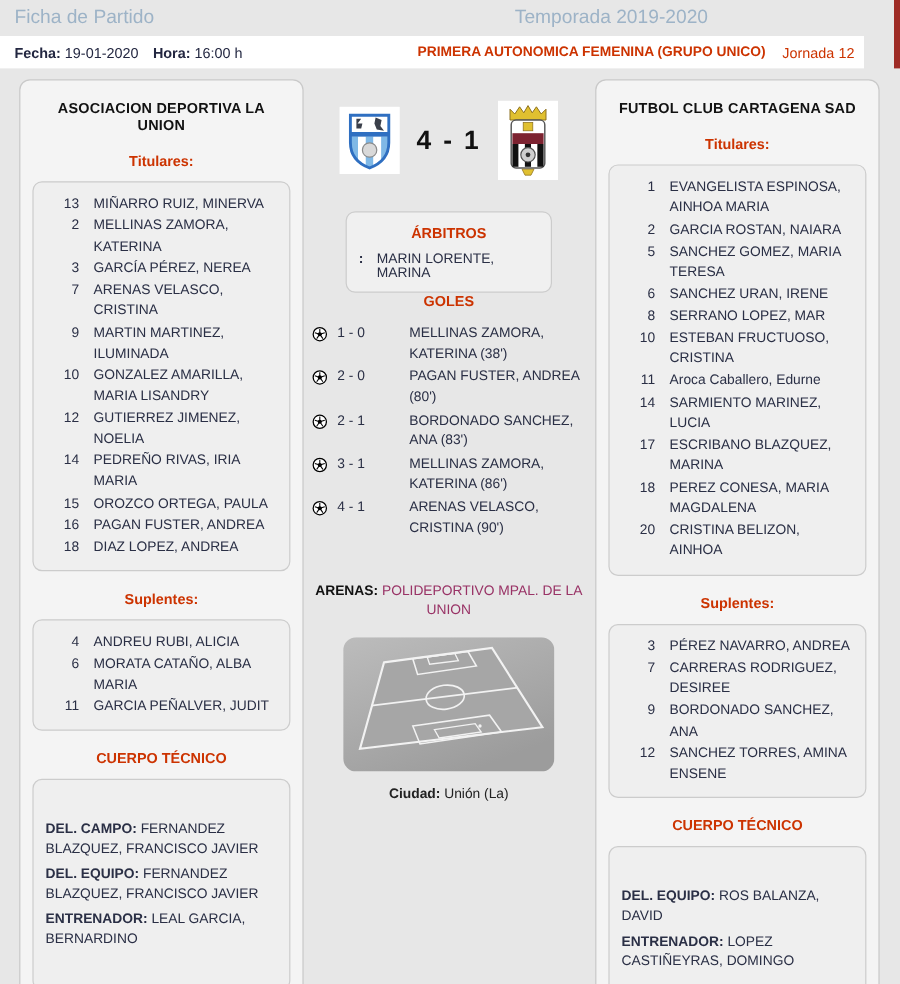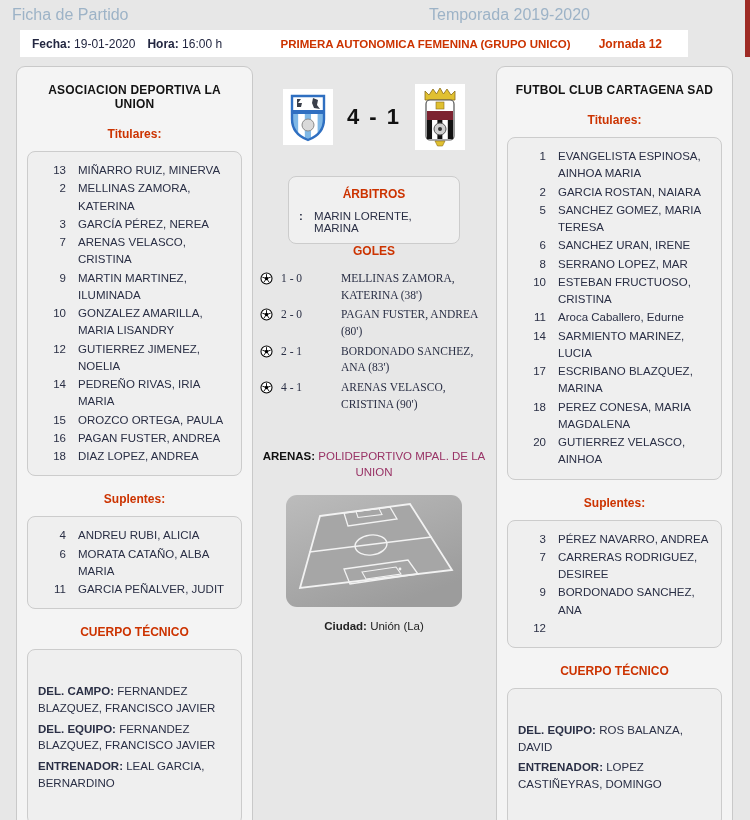--- a/index.html
+++ b/index.html
@@ -4,26 +4,26 @@
 <style>
   * { margin:0; padding:0; box-sizing:border-box; }
   html,body { width:750px; height:820px; }
   body { font-family:"Liberation Sans", sans-serif; background:#e7e7e7; overflow:hidden; }
   #page { position:relative; width:750px; height:820px; background:#e7e7e7; overflow:hidden; }
 
   
   .topbar { position:absolute; top:0; left:0; width:604px; height:30px; display:flex; align-items:center; }
   .topbar .app-title { padding-left:12px; font-size:16px; color:#9db3c7; }
   .topbar .season { margin-left:auto; padding-right:14px; font-size:16px; color:#9db3c7; }
-  .infobar { position:absolute; top:30px; left:0; width:668px; height:27px; background:#ffffff; display:flex; align-items:center; font-size:12px; color:#232741;margin-left:20px; }
+  .infobar { position:absolute; top:30px; left:0; width:720px; height:27px; background:#ffffff; display:flex; align-items:center; font-size:12px; color:#232741; }
   .infobar .pair { padding-left:12px; }
   .infobar .lbl { font-weight:bold; }
-  .infobar .right-group { margin-left:auto; display:flex; gap:28px; padding-right:26px; align-items:center; }
+  .infobar .right-group { margin-left:auto; display:flex; gap:14px; padding-right:8px; align-items:center; }
   .competition { color:#cc3300; font-weight:bold; font-size:11.5px; }
-  .jornada { color:#cc3300; font-weight:bold; font-size:12px; }
+  .jornada { color:#cc3300; font-weight:normal; font-size:12px; }
   .red-edge { position:absolute; top:0; right:0; width:5px; height:57px; background:#9e2b25; }
 
   
   .team-col { position:absolute; top:66px; width:237px; height:770px; background:#f4f4f4; border:1px solid #c9c9c9; border-radius:9px; padding:0 10px; }
   #col-home { left:16px; }
   #col-away { left:496px; }
   .team-name { margin-top:16px; text-align:center; font-size:12px; font-weight:bold; color:#121212; letter-spacing:.2px; }
   .sec-head { margin:16px 0 10px; text-align:center; font-size:12px; font-weight:bold; color:#cc3300; }
   .inner-box { background:#efefef; border:1px solid #cccccc; border-radius:8px; padding:9px 8px 9px 12px; }
   .p-row { display:flex; align-items:flex-start; font-size:11.5px; color:#2a2f45; line-height:1.5; margin:1px 0; }
@@ -36,21 +36,21 @@
   
   #col-center { position:absolute; left:254px; top:66px; width:240px; }
   .scoreline { margin-top:18px; display:flex; align-items:center; justify-content:center; gap:14px; }
   .badge { background:#ffffff; flex:none; display:block; }
   .score { font-size:22px; font-weight:bold; color:#111; letter-spacing:2px; white-space:nowrap; }
   .ref-box { margin:26px auto 0; width:172px; background:#f0f0f0; border:1px solid #cccccc; border-radius:8px; padding:10px 8px 9px; }
   .ref-title { text-align:center; font-size:12px; font-weight:bold; color:#cc3300; }
   .ref-row { margin-top:9px; display:flex; font-size:11.5px; color:#2a2f45; }
   .ref-colon { width:18px; text-align:left; padding-left:2px; font-weight:bold; }
   .goals-head { text-align:center; font-size:12px; font-weight:bold; color:#cc3300; }
-  .goals-list { margin:12px 0 0 6px;font-family:Liberation Serif, serif; }
+  .goals-list { margin:12px 0 0 6px; }
   .goal-row { display:flex; align-items:flex-start; font-size:11.5px; color:#2a2f45; line-height:1.45; margin:3px 0; }
   .goal-icon { flex:none; width:13px; height:13px; margin:2px 8px 0 0; }
   .goal-score { flex:none; width:36px; white-space:nowrap; }
   .goal-player { flex:1;margin-left:24px; }
   .estadio { margin:36px auto 0; width:226px; text-align:center; font-size:11.5px; line-height:1.4; }
   .estadio .lbl { font-weight:bold; color:#111; }
   .estadio .val { color:#993366; }
   .field-wrap { margin:14px auto 0; width:176px; height:112px; }
   .ciudad { margin-top:13px; text-align:center; font-size:11.5px; color:#222; }
   .ciudad .lbl { font-weight:bold; }
@@ -226,21 +226,21 @@
     <span class="p-name">ESCRIBANO BLAZQUEZ, MARINA</span>
   </div>
 
   <div class="p-row">
     <span class="p-num">18</span>
     <span class="p-name">PEREZ CONESA, MARIA MAGDALENA</span>
   </div>
 
   <div class="p-row">
     <span class="p-num">20</span>
-    <span class="p-name">GUTIERREZ VELASCO, AINHOA</span>
+    <span class="p-name">CRISTINA BELIZON, AINHOA</span>
   </div>
 </div>
     <div class="sec-head">Suplentes:</div>
     <div class="inner-box">
   <div class="p-row">
     <span class="p-num">3</span>
     <span class="p-name">PÉREZ NAVARRO, ANDREA</span>
   </div>
 
   <div class="p-row">
@@ -248,20 +248,21 @@
     <span class="p-name">CARRERAS RODRIGUEZ, DESIREE</span>
   </div>
 
   <div class="p-row">
     <span class="p-num">9</span>
     <span class="p-name">BORDONADO SANCHEZ, ANA</span>
   </div>
 
   <div class="p-row">
     <span class="p-num">12</span>
+    <span class="p-name">SANCHEZ TORRES, AMINA ENSENE</span>
   </div>
 </div>
     <div class="sec-head">CUERPO TÉCNICO</div>
     <div class="staff-box">
   <div class="staff-row">
     <span class="staff-lbl">DEL. EQUIPO:</span>
     <span>ROS BALANZA, DAVID</span>
   </div>
 
   <div class="staff-row">
@@ -371,20 +372,35 @@
         <line x1="8" y1="8" x2="13.1" y2="6.4"></line>
         <line x1="8" y1="8" x2="11.2" y2="12.5"></line>
         <line x1="8" y1="8" x2="4.8" y2="12.5"></line>
         <line x1="8" y1="8" x2="2.9" y2="6.4"></line>
       </g>
     </svg>
     <span class="goal-score">2 - 1</span>
     <span class="goal-player">BORDONADO SANCHEZ, ANA (83')</span>
   </div>
 
+  <div class="goal-row">
+    <svg class="goal-icon" viewBox="0 0 16 16">
+      <circle cx="8" cy="8" r="6.8" fill="#ffffff" stroke="#000000" stroke-width="1.3"></circle>
+      <circle cx="8" cy="8" r="2.1" fill="#000000"></circle>
+      <g stroke="#000000" stroke-width="1.1">
+        <line x1="8" y1="8" x2="8" y2="2.6"></line>
+        <line x1="8" y1="8" x2="13.1" y2="6.4"></line>
+        <line x1="8" y1="8" x2="11.2" y2="12.5"></line>
+        <line x1="8" y1="8" x2="4.8" y2="12.5"></line>
+        <line x1="8" y1="8" x2="2.9" y2="6.4"></line>
+      </g>
+    </svg>
+    <span class="goal-score">3 - 1</span>
+    <span class="goal-player">MELLINAS ZAMORA, KATERINA (86')</span>
+  </div>
 
   <div class="goal-row">
     <svg class="goal-icon" viewBox="0 0 16 16">
       <circle cx="8" cy="8" r="6.8" fill="#ffffff" stroke="#000000" stroke-width="1.3"></circle>
       <circle cx="8" cy="8" r="2.1" fill="#000000"></circle>
       <g stroke="#000000" stroke-width="1.1">
         <line x1="8" y1="8" x2="8" y2="2.6"></line>
         <line x1="8" y1="8" x2="13.1" y2="6.4"></line>
         <line x1="8" y1="8" x2="11.2" y2="12.5"></line>
         <line x1="8" y1="8" x2="4.8" y2="12.5"></line>

